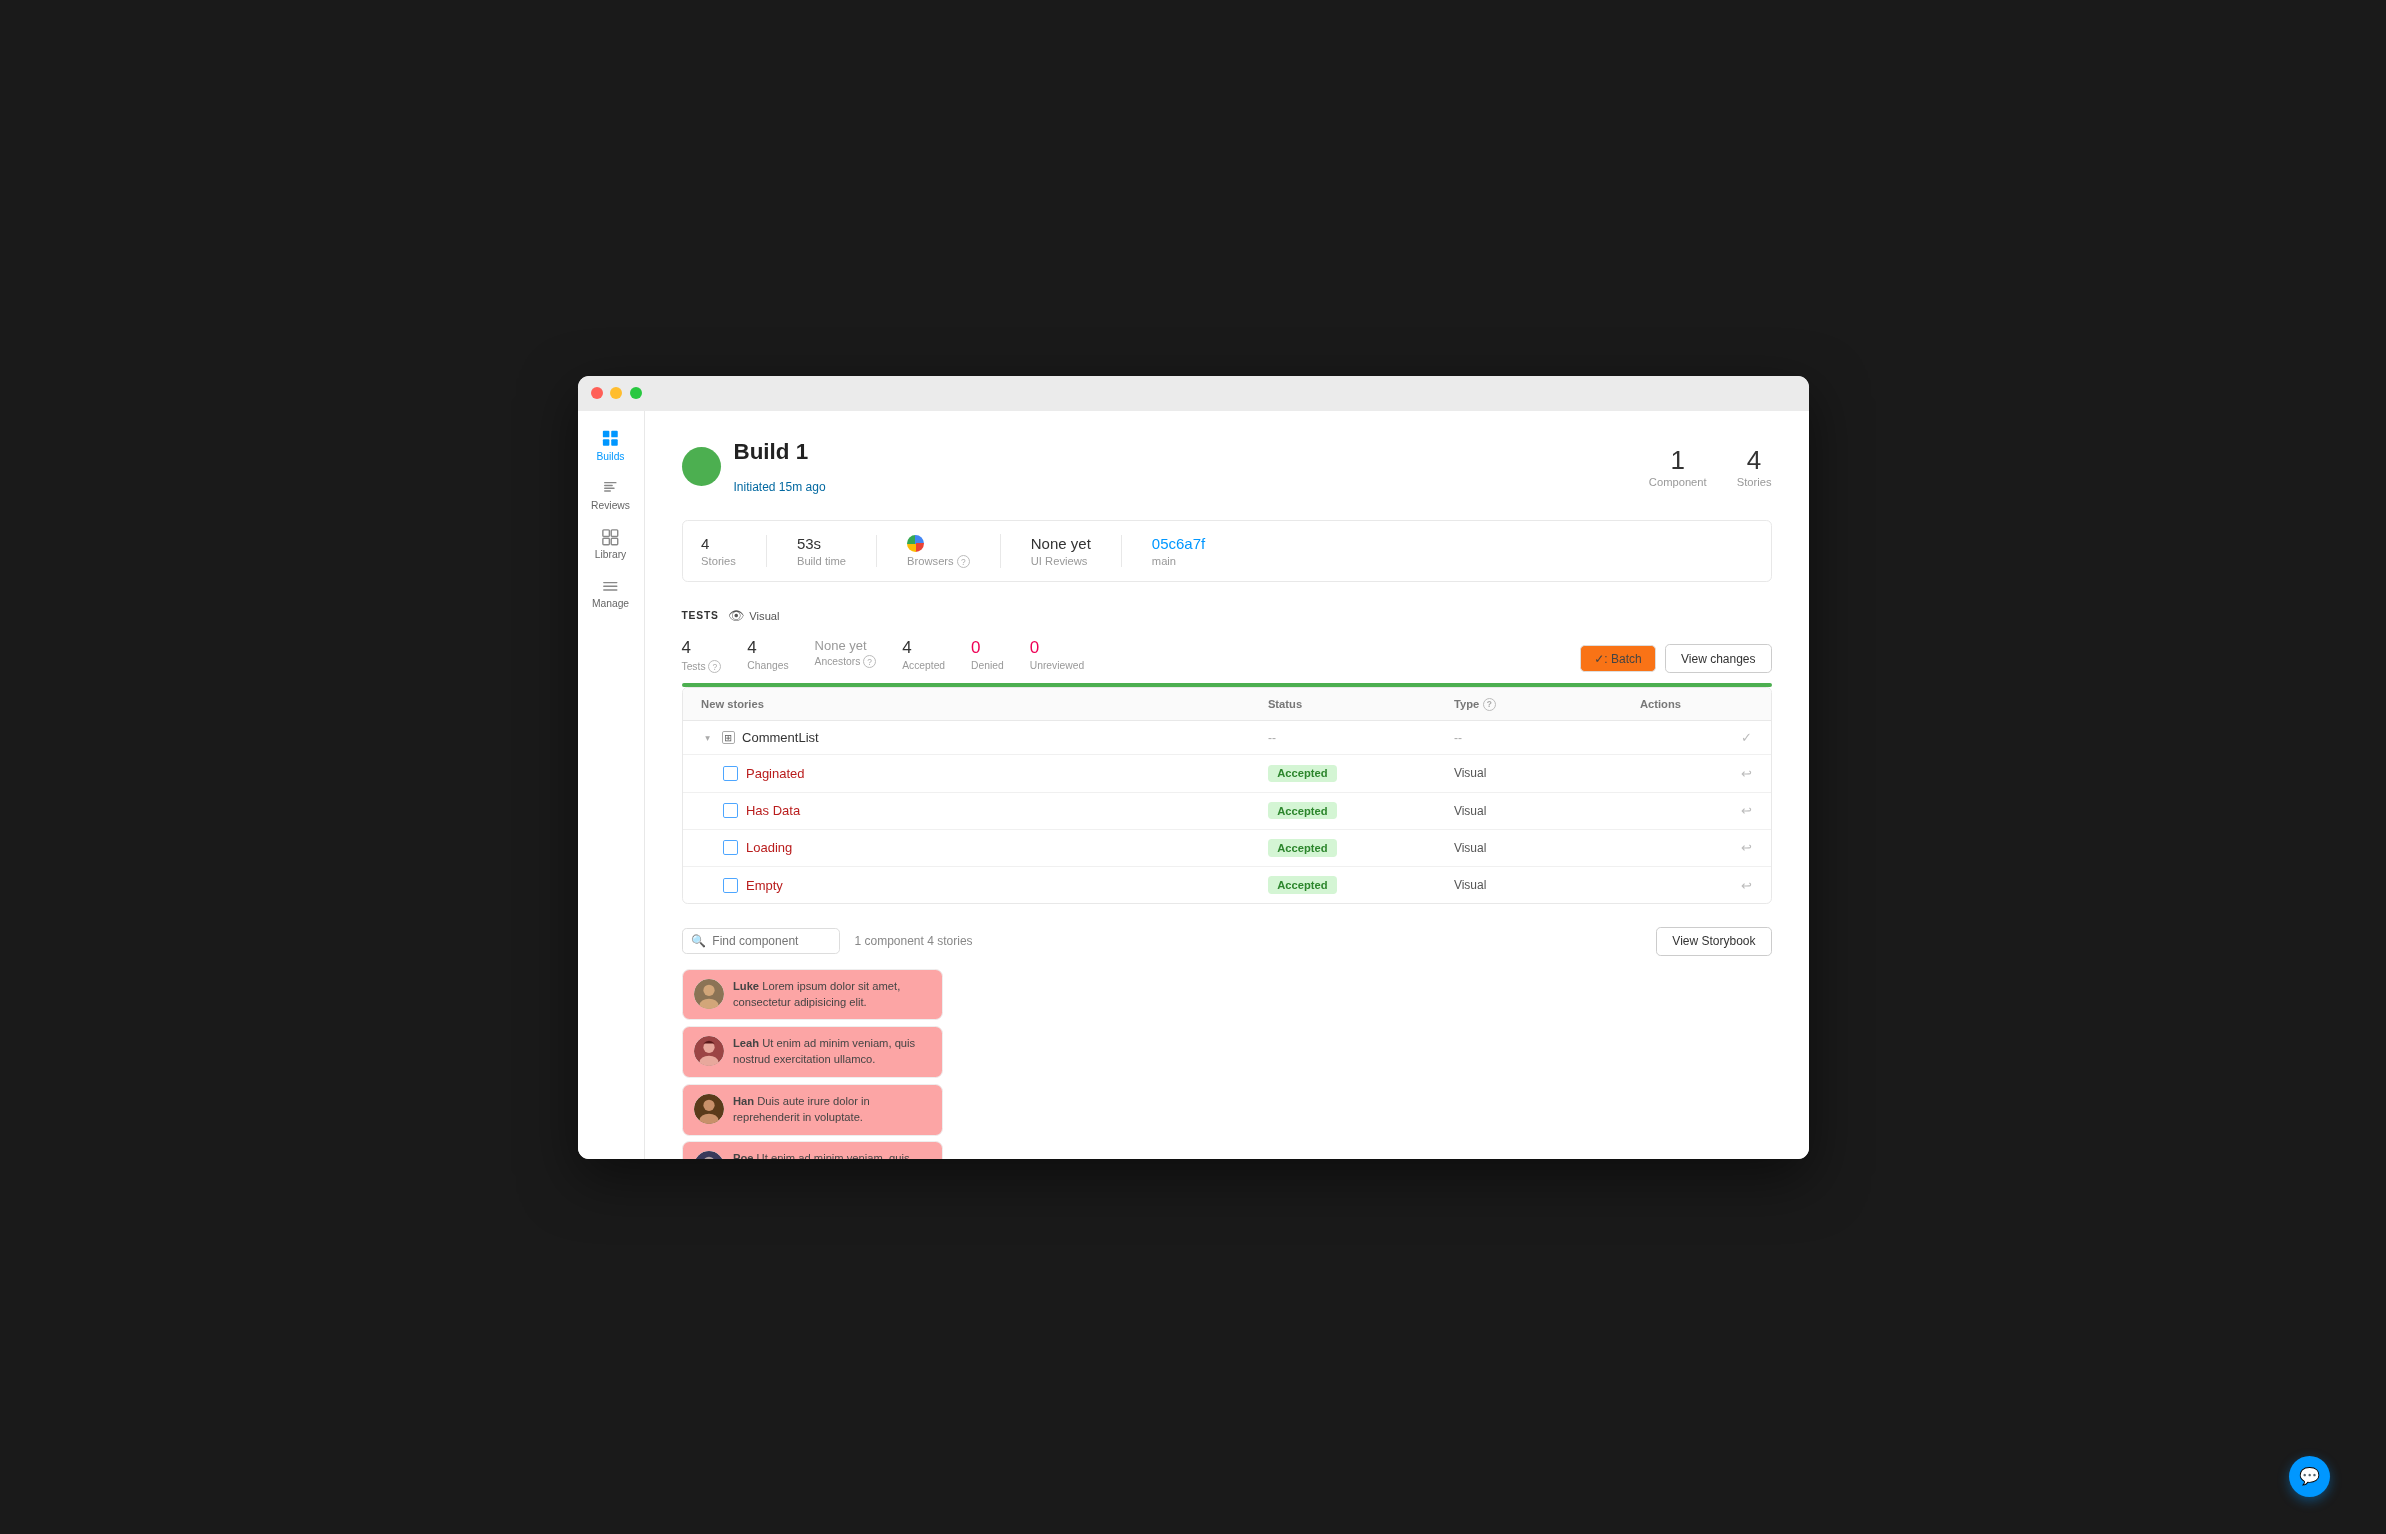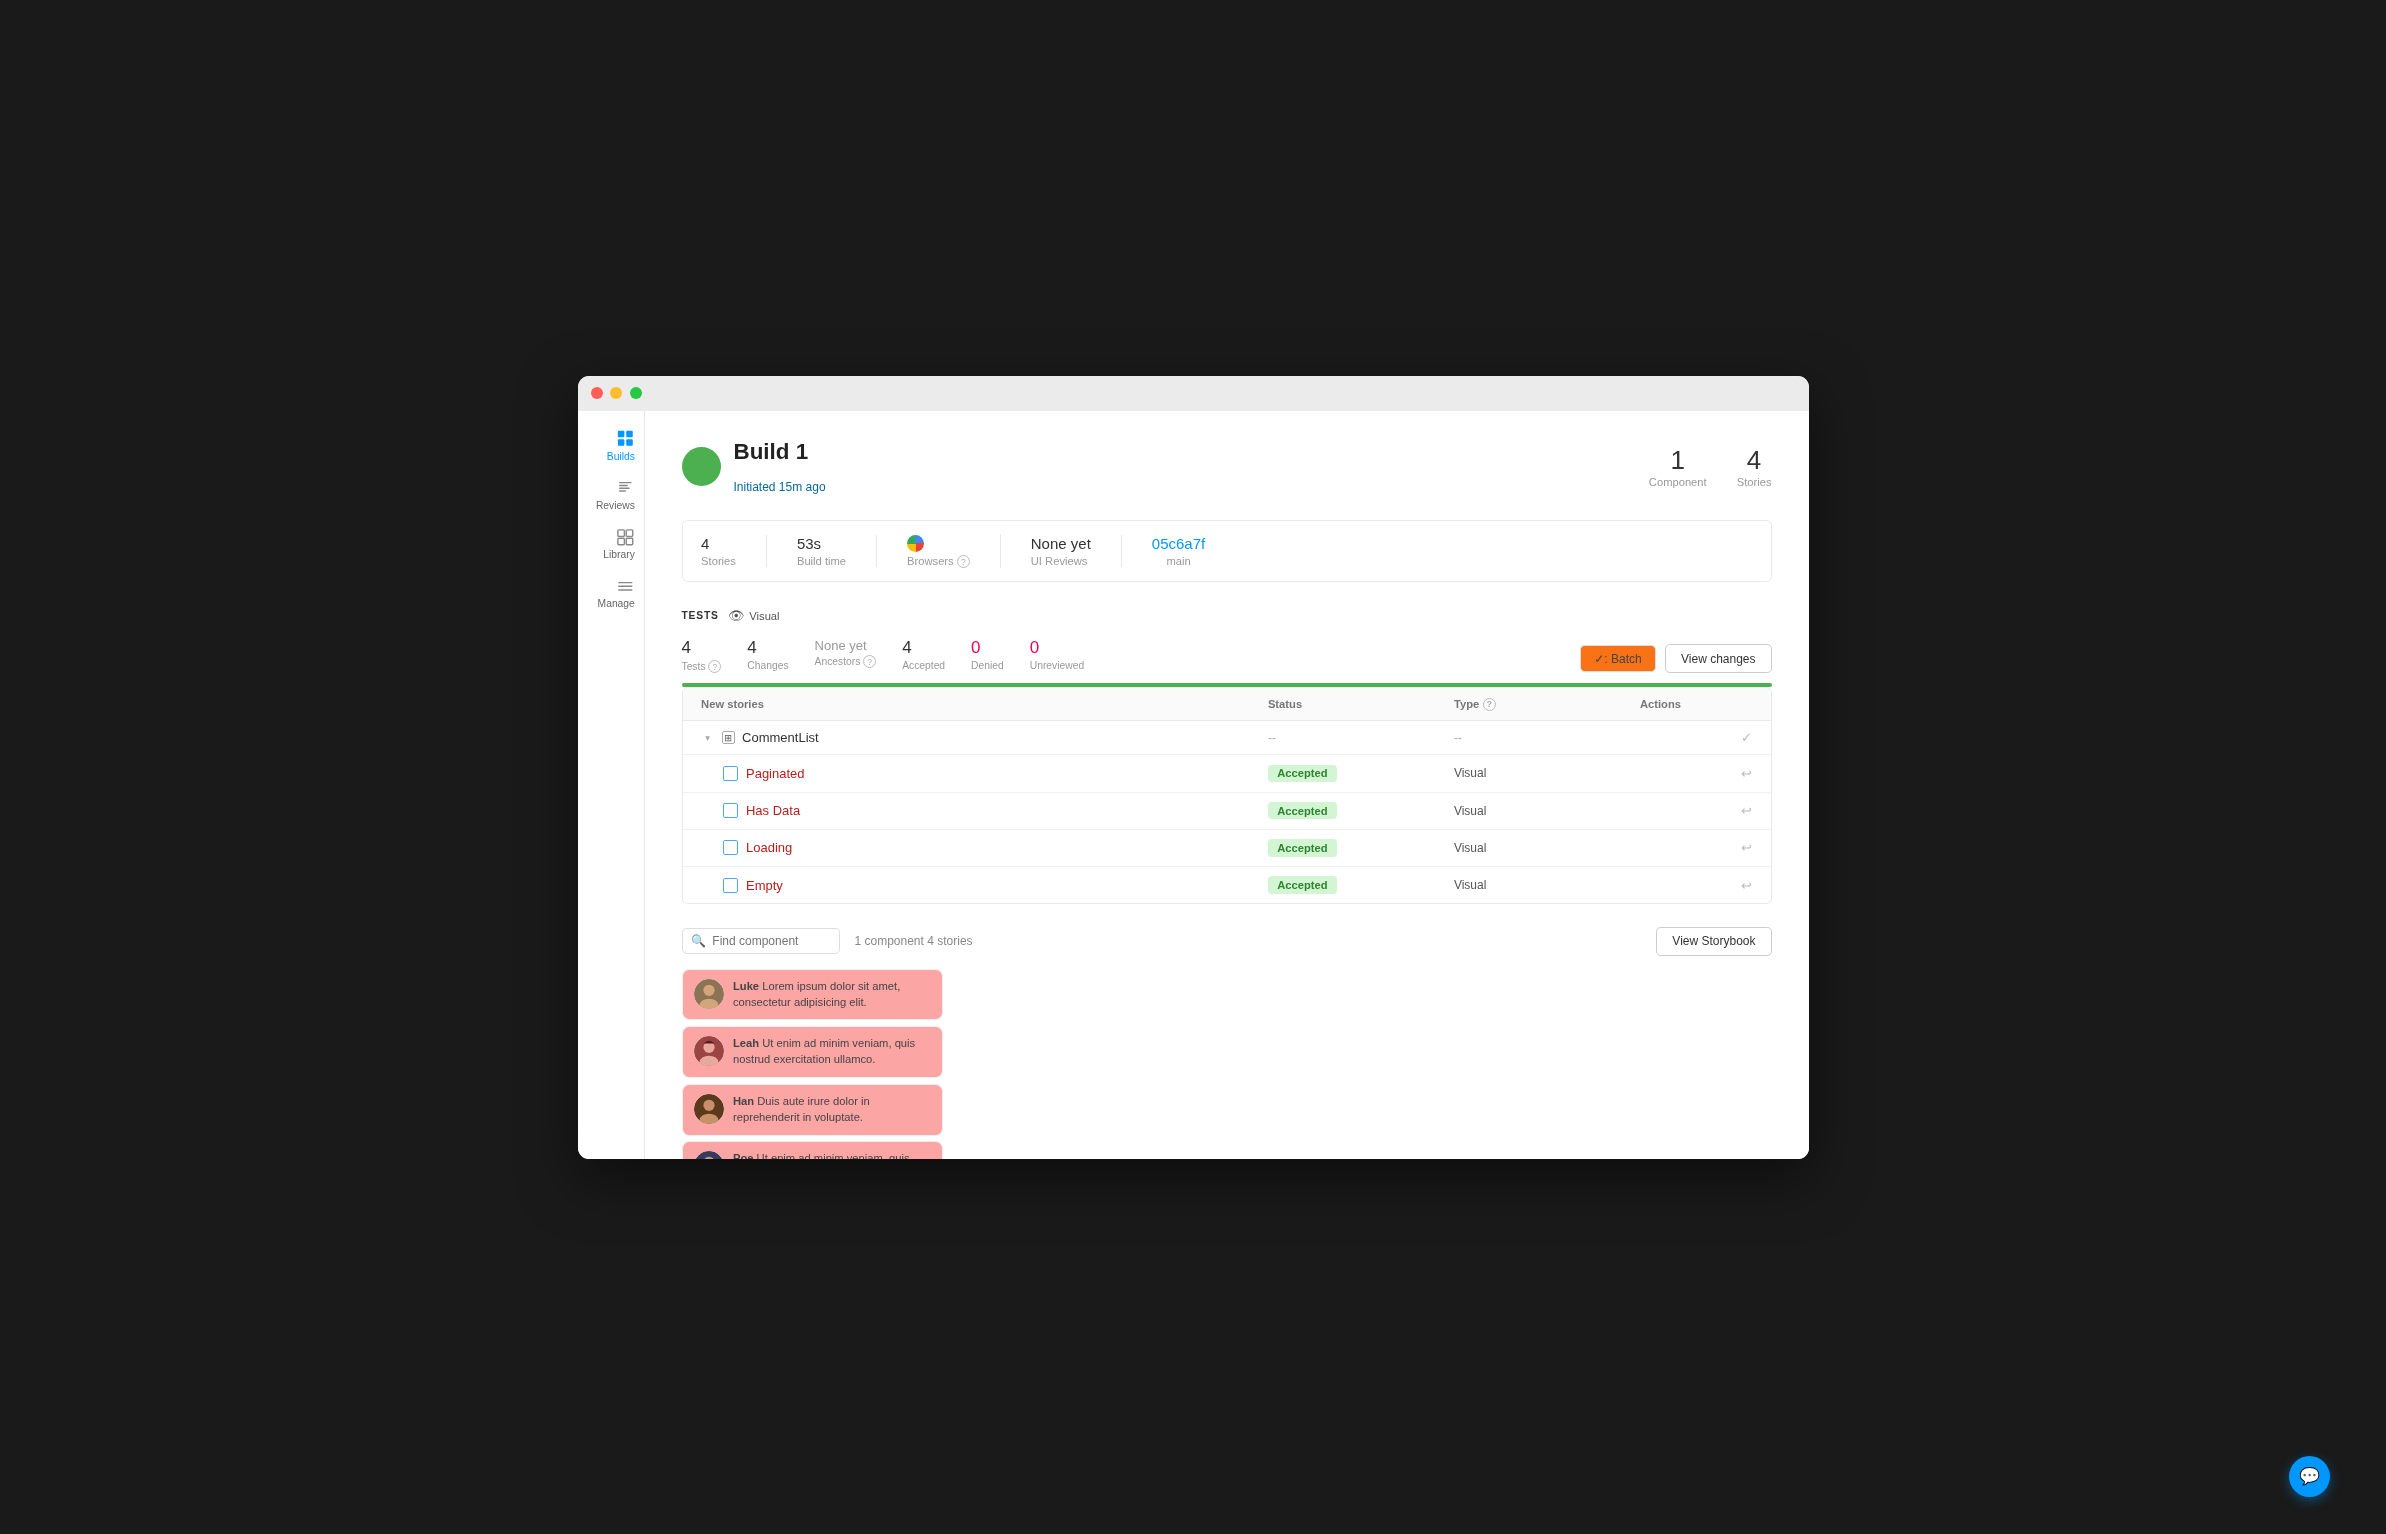--- a/index.html
+++ b/index.html
@@ -50,21 +50,21 @@
       flex-direction: column;
       align-items: center;
       padding-top: 11.2px;
       gap: 3.7px;
       flex-shrink: 0;
     }
     .sidebar-item {
       width: 56px;
       display: flex;
       flex-direction: column;
-      align-items: flex-end;
+      align-items: center;
       padding: 7.5px 3.7px 5.6px;
       border-radius: 5.6px;
       cursor: pointer;
       gap: 2.8px;
     }
     .sidebar-item.active { color: #0097ff; }
     .sidebar-item .icon-svg {
       width: 18.6px; height: 18.6px;
       display: flex; align-items: center; justify-content: center;
     }
@@ -466,21 +466,21 @@
             <span class="browser-icon"></span>
           </span>
           <span class="meta-label">
             Browsers <span class="info-icon">?</span>
           </span>
         </div>
         <div class="meta-item">
           <span class="meta-value">None yet</span>
           <span class="meta-label">UI Reviews</span>
         </div>
-        <div class="meta-item" style="border-right:none;margin-right:0;padding-right:0;text-align:center;">
+        <div class="meta-item" style="border-right:none;margin-right:0;padding-right:0;">
           <a class="meta-link" href="#">05c6a7f</a>
           <span class="meta-label">main</span>
         </div>
       </div>
 
       <div class="tests-section">
         <div class="tests-header">
           <span class="tests-title">TESTS</span>
           <div class="visual-badge">
             <span class="eye-icon">👁</span>

